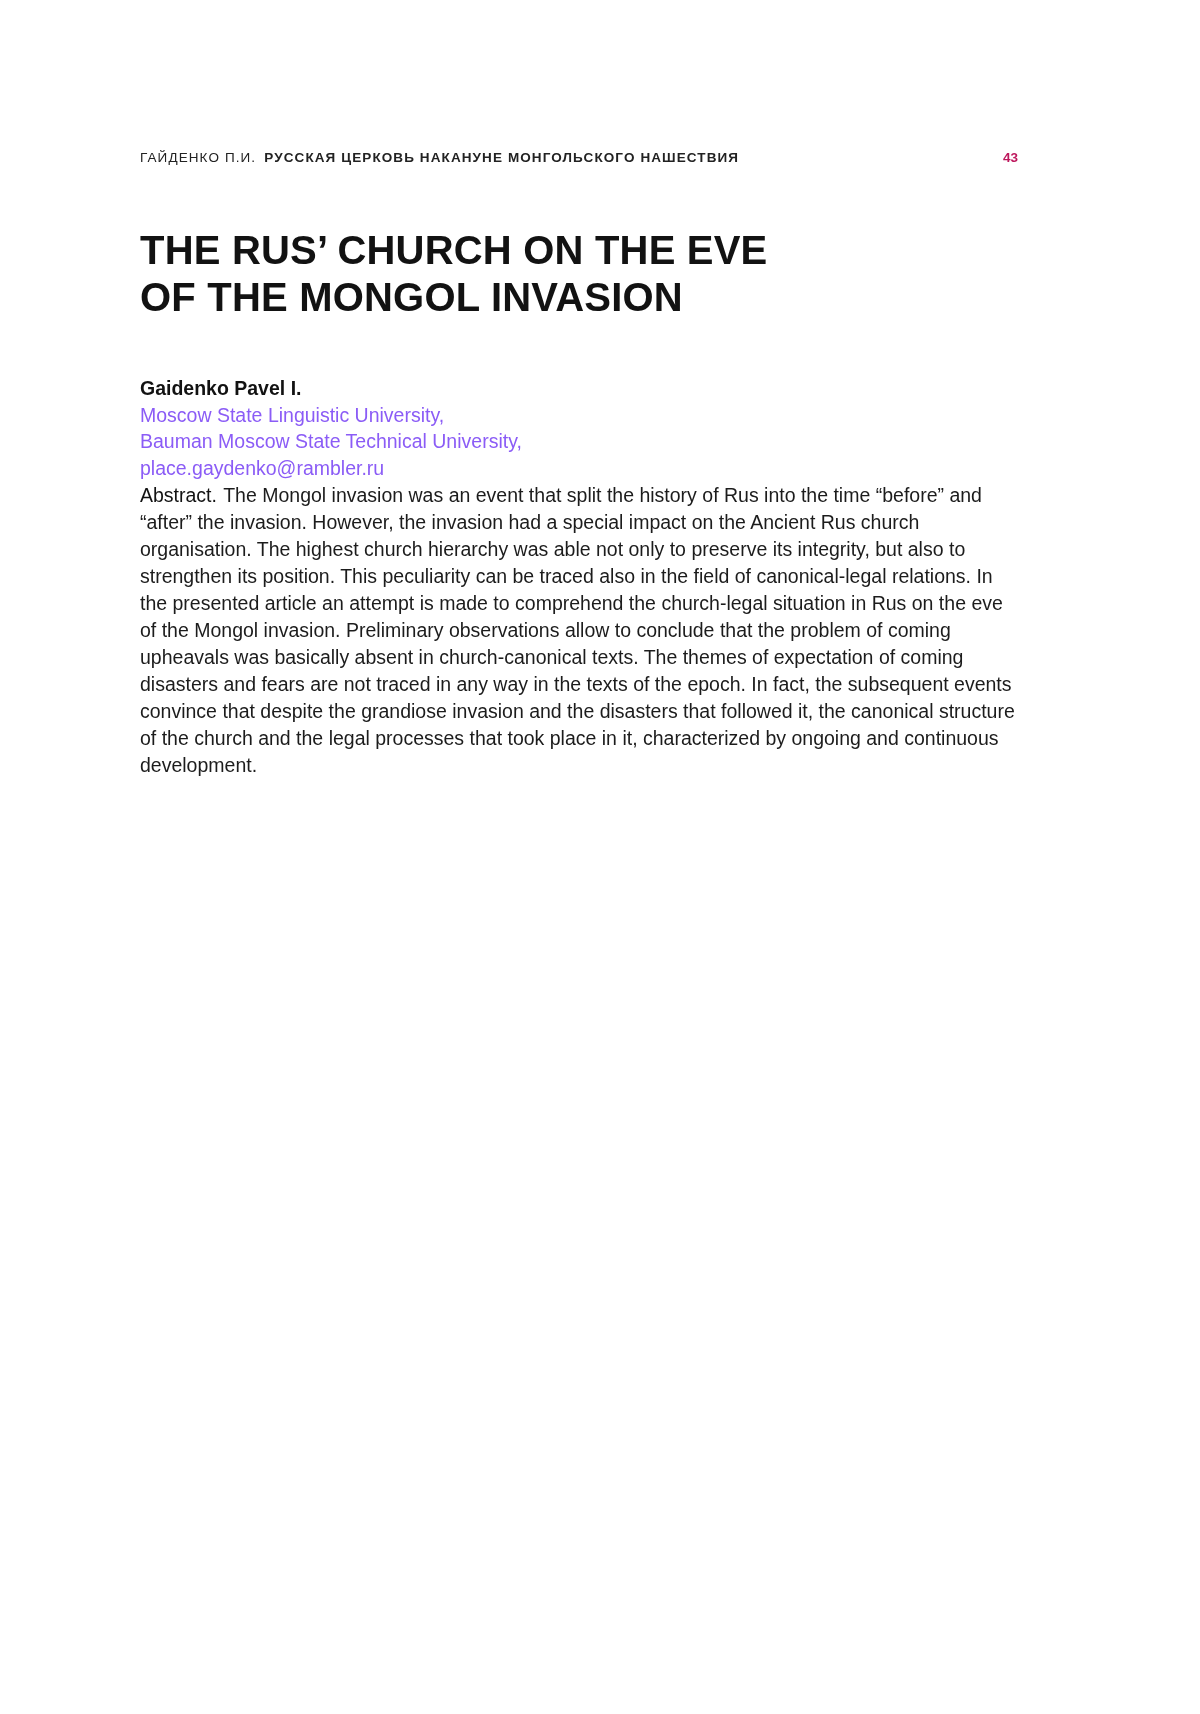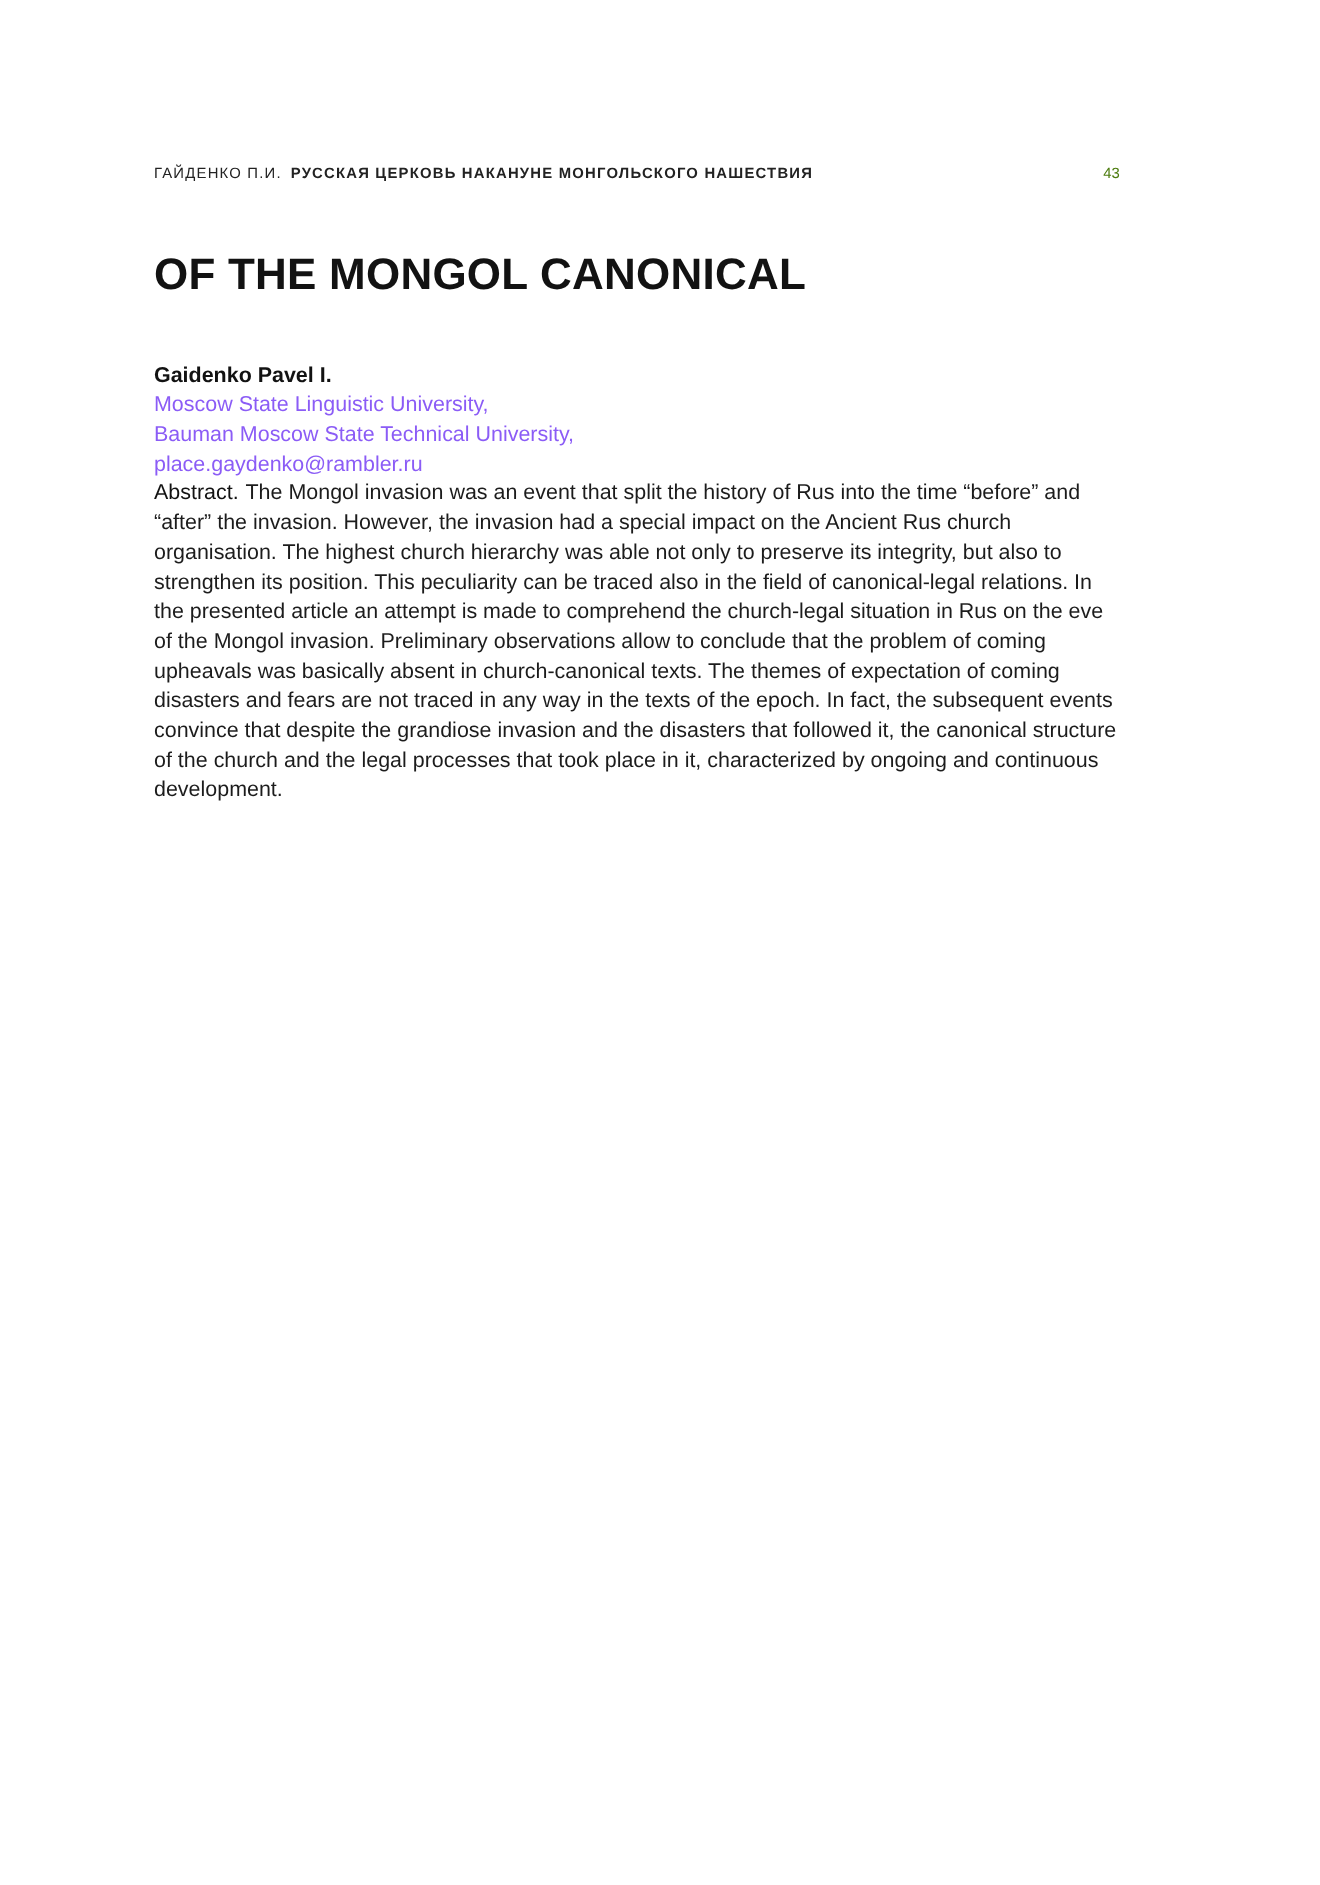--- a/index.html
+++ b/index.html
@@ -36,23 +36,23 @@
     margin-bottom: 62px;
   }
   .running-header .rh-author {
     font-weight: 400;
     margin-right: 0.6em;
   }
   .running-header .rh-title {
     font-weight: 700;
   }
   .running-header .rh-page {
-    font-weight: 400;
+    font-weight: 700;
     letter-spacing: 0;
-    color: #4d7c0f;
+    color: #be185d;
   }
 
   
   .article-title {
     font-size: 40px;
     line-height: 1.17;
     font-weight: 700;
     color: #121212;
     letter-spacing: 0.2px;
     margin-bottom: 54px;
@@ -93,21 +93,22 @@
   <div class="content">
 
     <div class="running-header">
       <div>
         <span class="rh-author">ГАЙДЕНКО П.И.</span><span class="rh-title">РУССКАЯ ЦЕРКОВЬ НАКАНУНЕ МОНГОЛЬСКОГО НАШЕСТВИЯ</span>
       </div>
       <div class="rh-page">43</div>
     </div>
 
     <h1 class="article-title">
-      <div>OF THE MONGOL CANONICAL</div>
+      <div>THE RUS’ CHURCH ON THE EVE</div>
+      <div>OF THE MONGOL INVASION</div>
     </h1>
 
     <div class="author-block">
       <div class="author-name">Gaidenko Pavel I.</div>
       <div class="affiliation">Moscow State Linguistic University,</div>
       <div class="affiliation">Bauman Moscow State Technical University,</div>
       <div class="affiliation">place.gaydenko@rambler.ru</div>
     </div>
 
     <p class="para">

